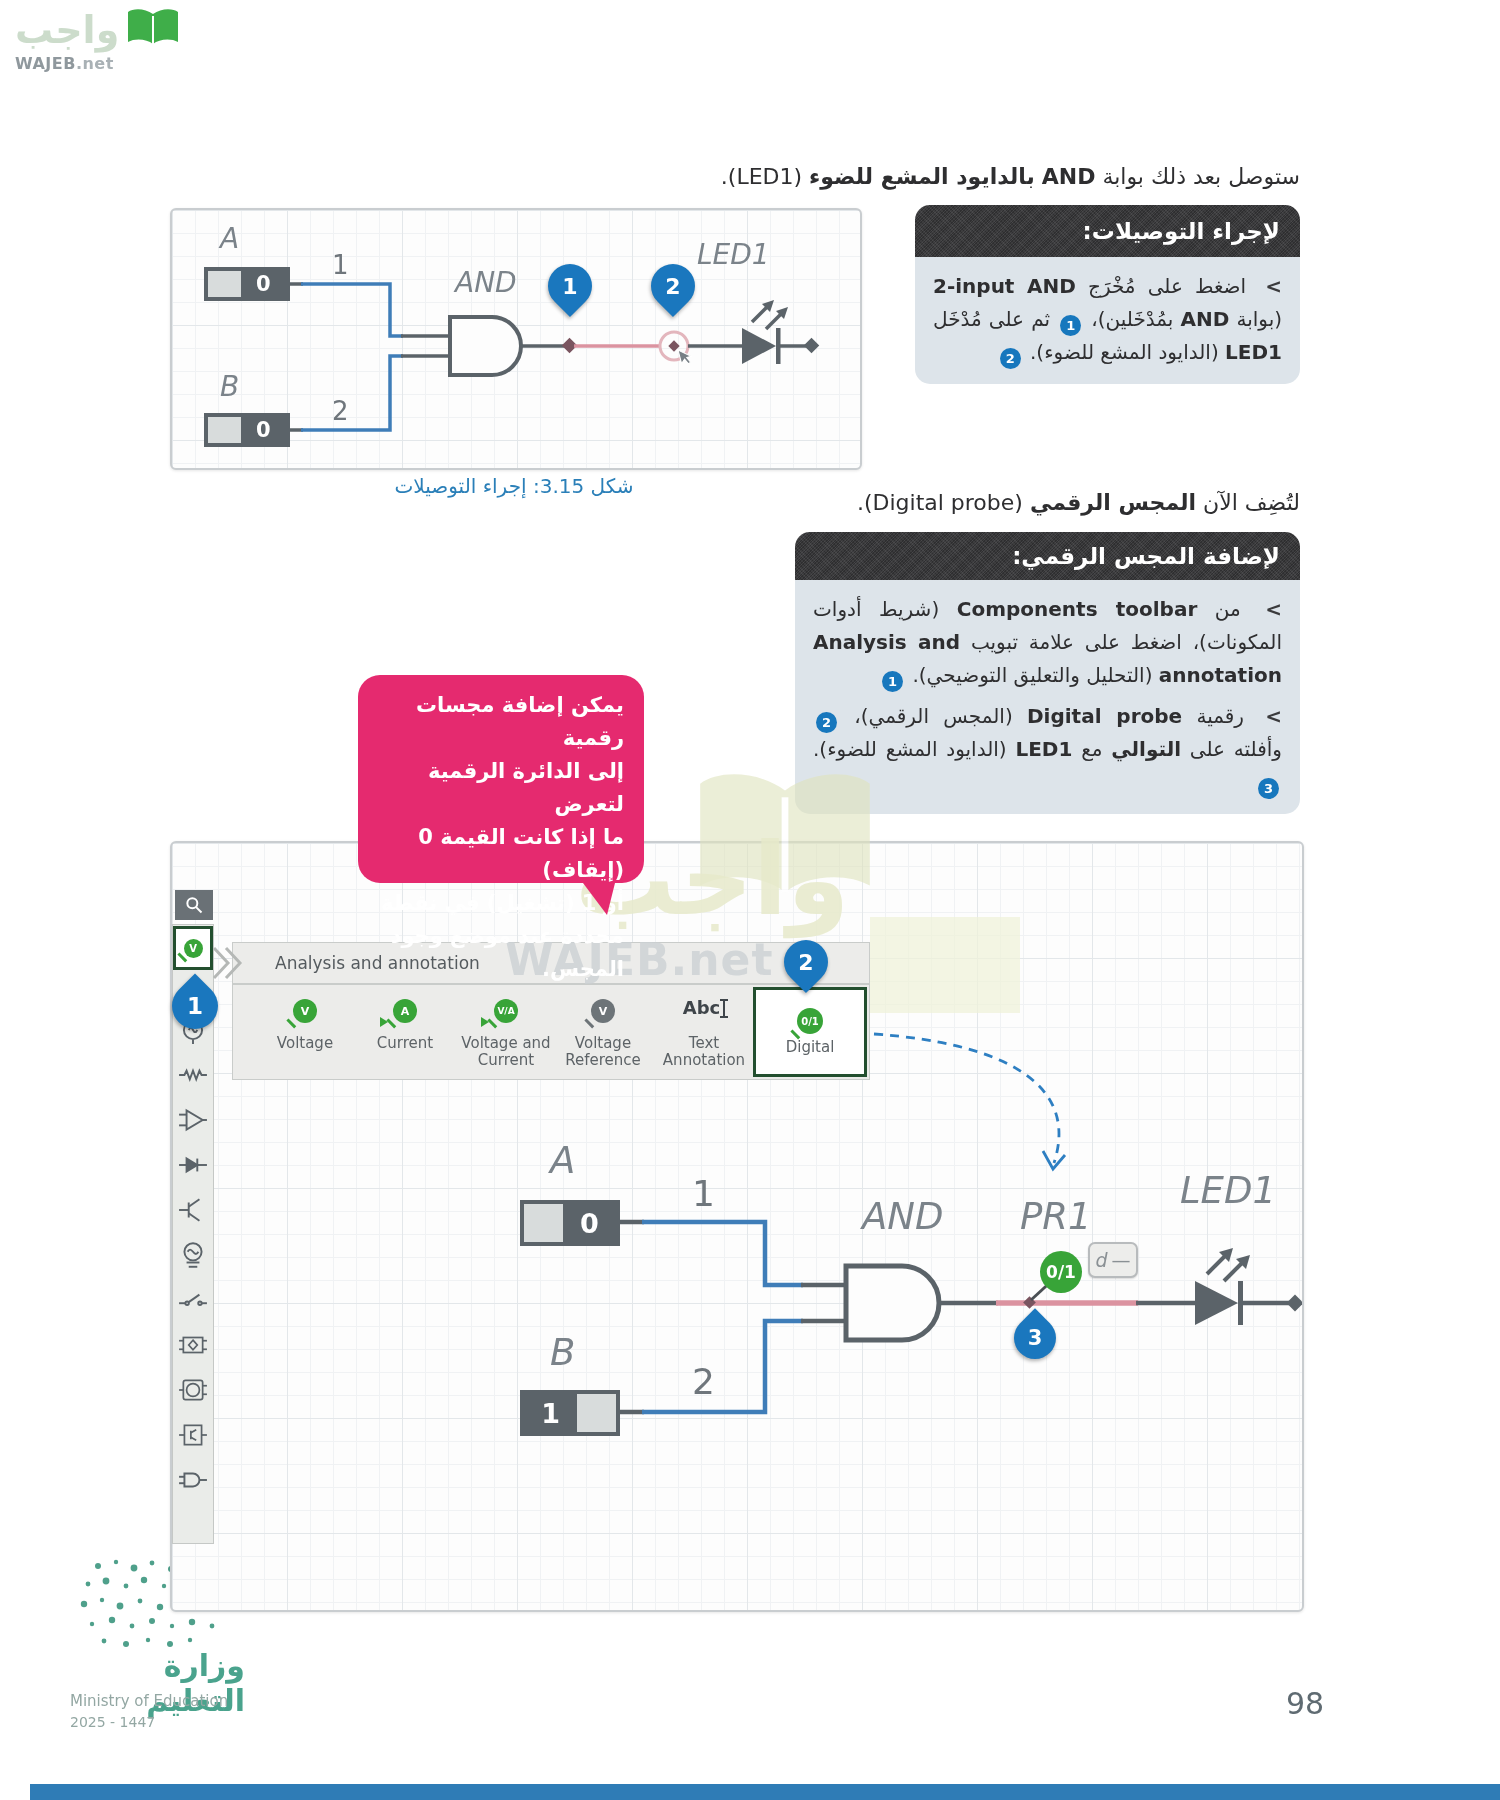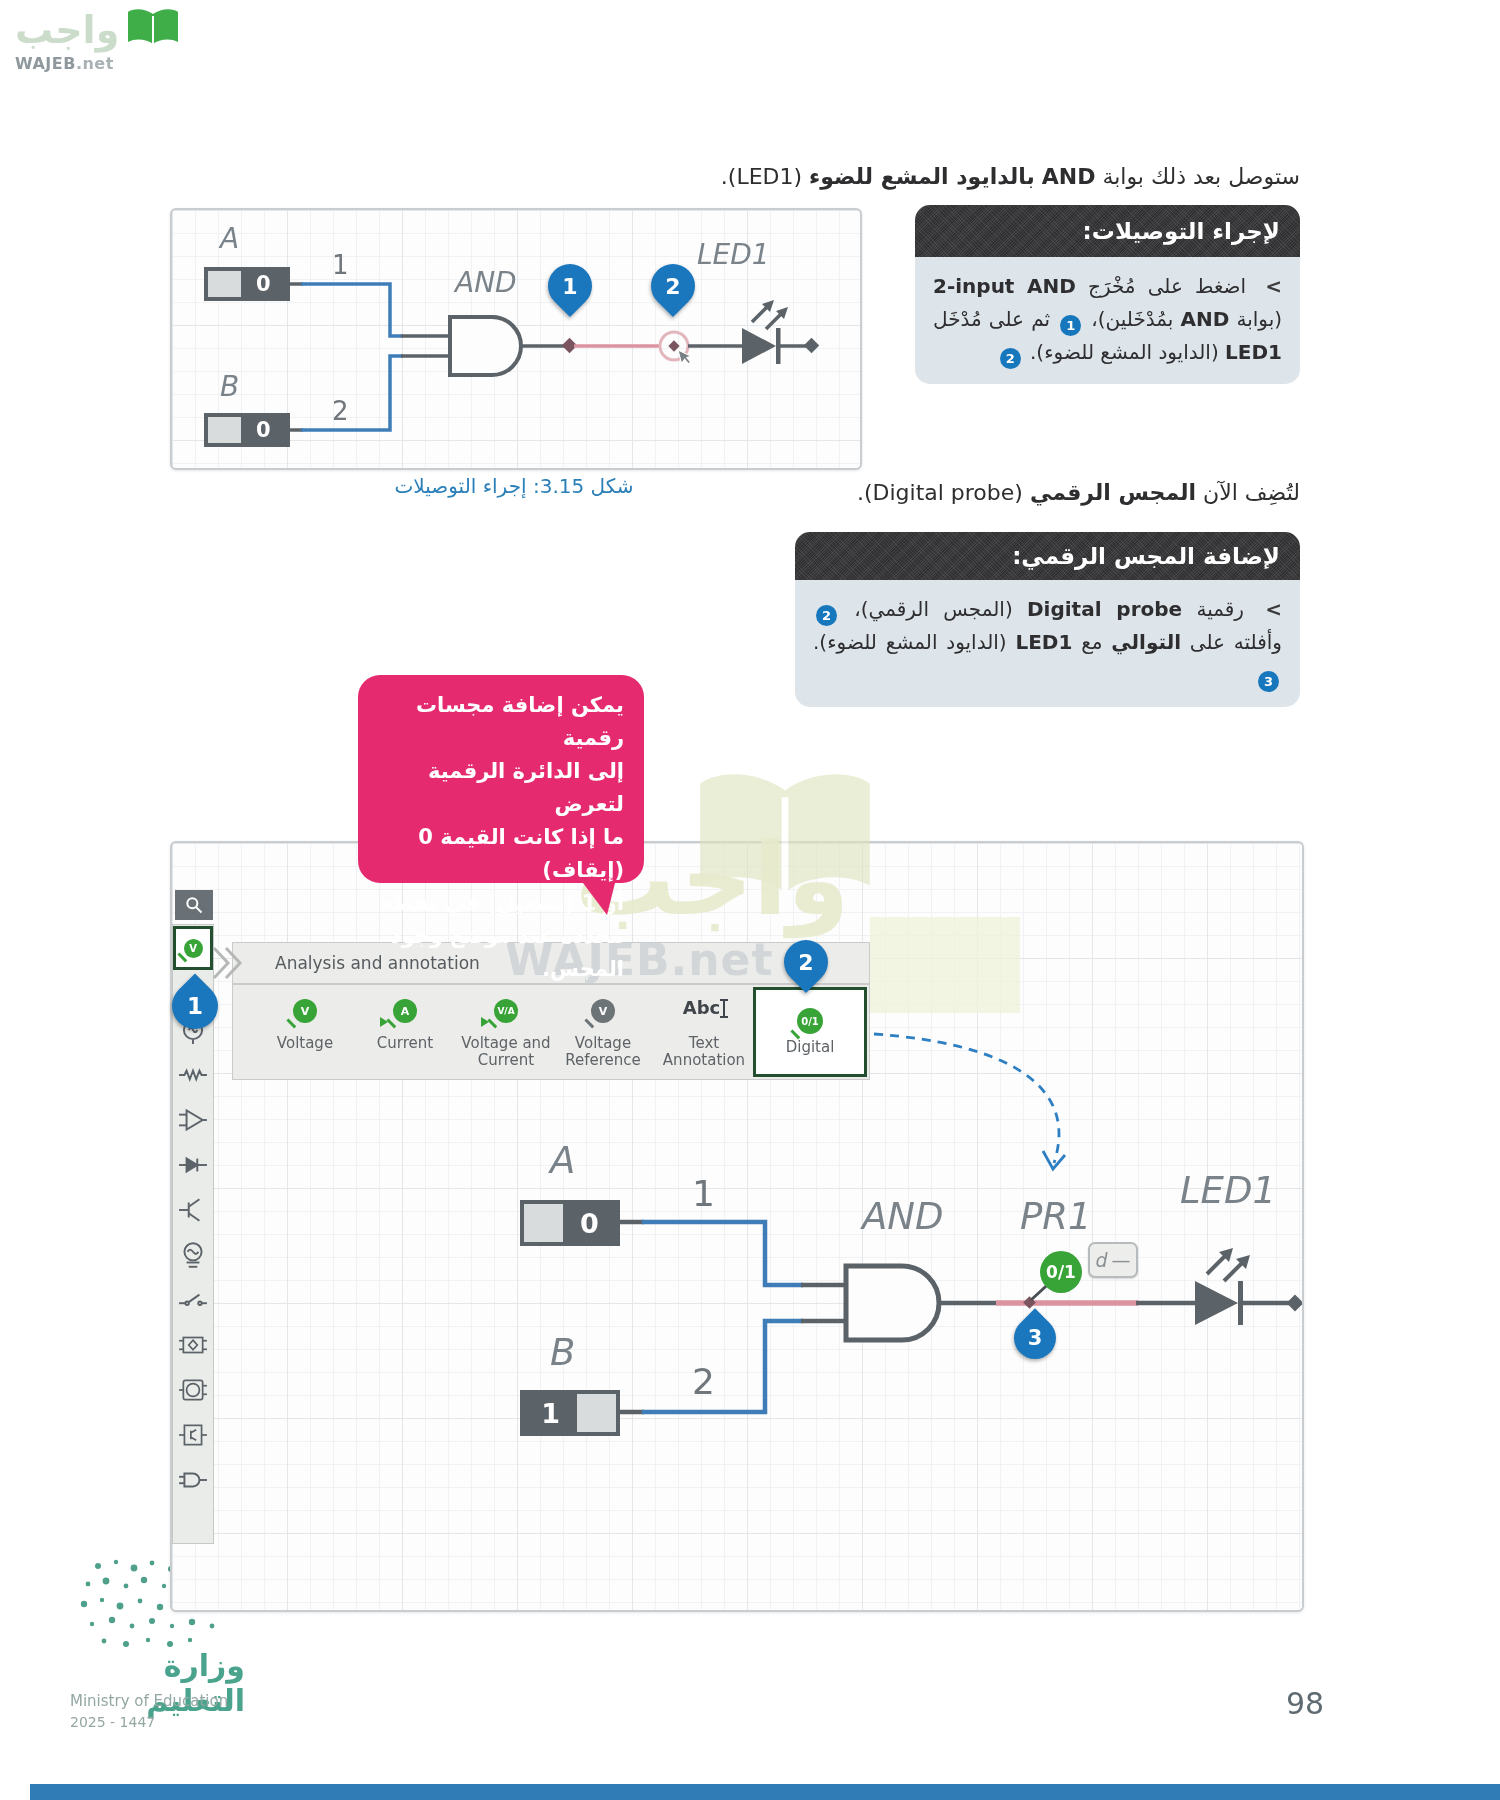--- a/index.html
+++ b/index.html
@@ -193,25 +193,26 @@
   </div>
   <div class="caption" style="left:170px;top:474px;width:688px;">شكل 3.15: إجراء التوصيلات</div>
 
   <div class="ibox" style="left:915px;top:205px;width:385px;">
     <div class="ibox-head" style="height:52px;">لإجراء التوصيلات:</div>
     <div class="ibox-body">
       <p><span class="seg-bullet">&lt;</span><span> اضغط على مُخْرَج </span><span class="seg-latin" dir="ltr">2-input AND</span><span> (بوابة </span><span class="seg-latin" dir="ltr">AND</span><span> بمُدْخَلين)، </span><span class="pin-inline">1</span><span> ثم على مُدْخَل </span><span class="seg-latin" dir="ltr">LED1</span><span> (الدايود المشع للضوء). </span><span class="pin-inline">2</span></p>
     </div>
   </div>
 
-  <p class="intro" style="top:456px;"><span>لتُضِف الآن </span><span class="seg-b">المجس الرقمي</span><span> (Digital probe).</span></p>
+  <p class="intro" style="top:466px;"><span>لتُضِف الآن </span><span class="seg-b">المجس الرقمي</span><span> (Digital probe).</span></p>
 
   <div class="ibox" style="left:795px;top:532px;width:505px;">
     <div class="ibox-head" style="height:48px;">لإضافة المجس الرقمي:</div>
     <div class="ibox-body">
+      <p><span class="seg-bullet">&lt;</span><span> من </span><span class="seg-latin" dir="ltr">Components toolbar</span><span> (شريط أدوات المكونات)، اضغط على علامة تبويب </span><span class="seg-latin" dir="ltr">Analysis and annotation</span><span> (التحليل والتعليق التوضيحي). </span><span class="pin-inline">1</span></p>
       <p><span class="seg-bullet">&lt;</span><span> رقمية </span><span class="seg-latin" dir="ltr">Digital probe</span><span> (المجس الرقمي)، </span><span class="pin-inline">2</span><span> وأفلته على </span><span class="seg-b">التوالي</span><span> مع </span><span class="seg-latin" dir="ltr">LED1</span><span> (الدايود المشع للضوء). </span><span class="pin-inline">3</span></p>
     </div>
   </div>
 
   <div class="pink-note">يمكن إضافة مجسات رقمية
 إلى الدائرة الرقمية لتعرض
 ما إذا كانت القيمة 0 (إيقاف)
 أو 1 (تشغيل) في نقطة
 محددة عند موضع وجود
 المجس.</div>

